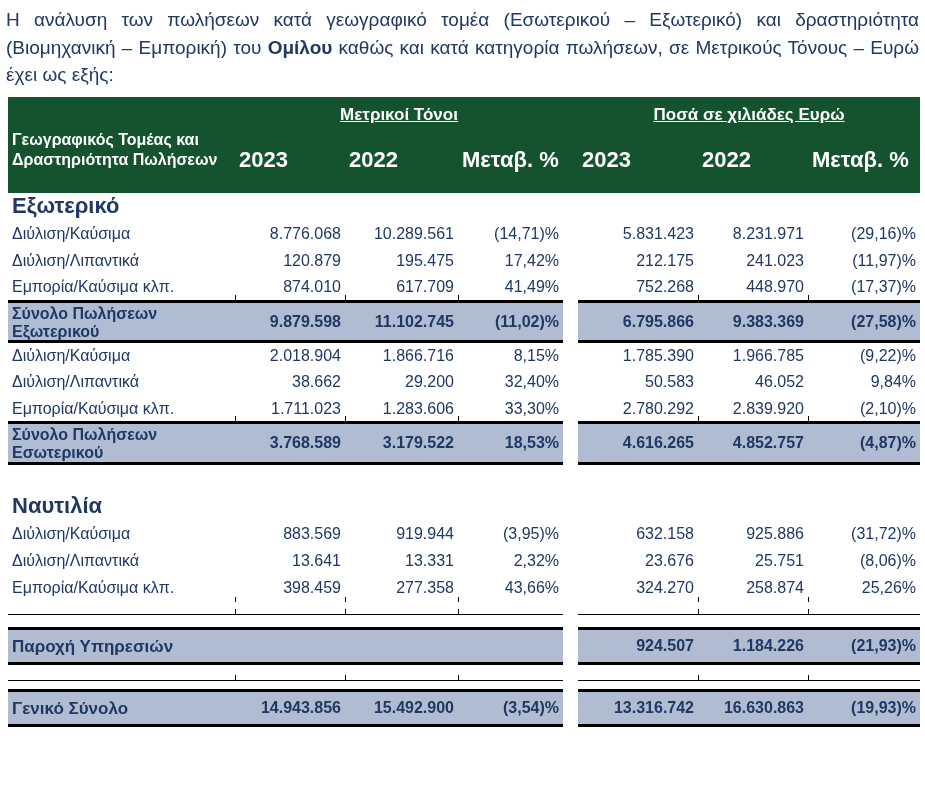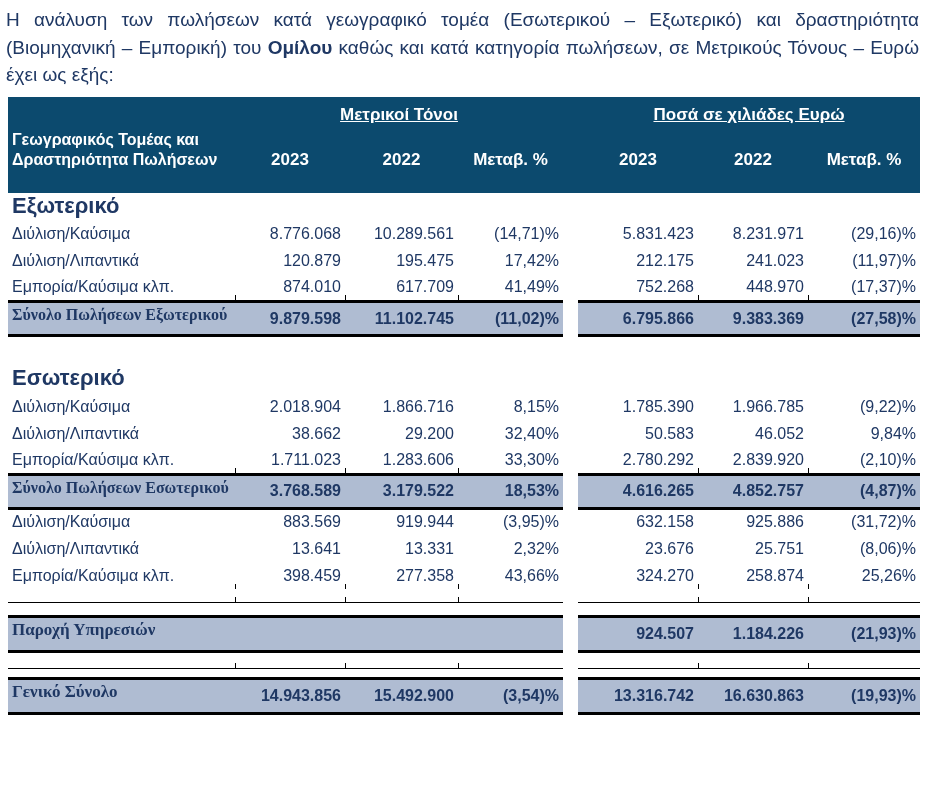--- a/index.html
+++ b/index.html
@@ -24,30 +24,30 @@
     table-layout: fixed;
     margin-left: 8px;
     width: 912px;
     font-size: 16px;
     color: #1F3864;
   }
   td { padding: 0 4px; vertical-align: middle; }
 
   
   tr.hdr td {
-    background: #0c4a6e;
+    background: #14532d;
     color: #ffffff;
     font-weight: bold;
   }
   tr.hdr1 td { height: 30px; }
   tr.hdr2 td { height: 66px; }
   td.grp { text-align: center; font-size: 17px; vertical-align: bottom; padding-bottom: 2px; }
   td.grp span { text-decoration: underline; }
   td.axis-hdr { vertical-align: top; padding-top: 3px; font-size: 16px; line-height: 1.3; }
-  td.yr { text-align: center; font-size: 17px; }
+  td.yr { text-align: left; font-size: 22px; }
   td.gaph {
     background: linear-gradient(to right, #1F3864 0px, #1F3864 5px, #ffffff 5px, #ffffff 8px, #1F3864 8px);
   }
 
   
   tr.sect td { font-weight: bold; font-size: 22px; height: 26px; vertical-align: bottom; padding-bottom: 2px; }
   tr.sect.pad td { padding-top: 28px; }
 
   
   tr.datarow td { height: 27px; }
@@ -63,21 +63,21 @@
   }
 
   
   tr.sub td {
     background: #AFBCD2;
     border-top: 3px solid #000000;
     border-bottom: 3px solid #000000;
     font-weight: bold;
   }
   tr.sub td.gapc { background: #ffffff; border: none; }
-  tr.sub td.sublbl { line-height: 1.1; padding-top: 2px; padding-bottom: 9px; font-size: 16px; font-family: Liberation Serif, serif; }
+  tr.sub td.sublbl { line-height: 1.1; padding-top: 2px; padding-bottom: 0; font-size: 16px; }
   tr.sub.tall td { height: 34px; }
   tr.sub.one td { height: 35px; }
   tr.sub.one td.sublbl { font-size: 17px; }
 
   
   tr.thin td { height: 13px; border-bottom: 1px solid #000000; }
   tr.thin td.gapc { border: none; }
   tr.thin2 td { height: 17px; border-bottom: 1px solid #000000; }
   tr.thin2 td.gapc { border: none; }
   tr.gaprow td { height: 14px; border: none; }
@@ -155,23 +155,20 @@
     <td class="sublbl">Σύνολο Πωλήσεων Εξωτερικού</td>
     <td class="num">9.879.598</td>
     <td class="num">11.102.745</td>
     <td class="num">(11,02)%</td>
     <td class="gapc"></td>
     <td class="num">6.795.866</td>
     <td class="num">9.383.369</td>
     <td class="num">(27,58)%</td>
   </tr>
 
-  <tr class="sect pad">
-    <td colspan="8">Εσωτερικό</td>
-  </tr>
   <tr class="datarow">
     <td>Διύλιση/Καύσιμα</td>
     <td class="num">2.018.904</td>
     <td class="num">1.866.716</td>
     <td class="num">8,15%</td>
     <td class="gapc"></td>
     <td class="num">1.785.390</td>
     <td class="num">1.966.785</td>
     <td class="num">(9,22)%</td>
   </tr>
@@ -199,20 +196,23 @@
     <td class="sublbl">Σύνολο Πωλήσεων Εσωτερικού</td>
     <td class="num">3.768.589</td>
     <td class="num">3.179.522</td>
     <td class="num">18,53%</td>
     <td class="gapc"></td>
     <td class="num">4.616.265</td>
     <td class="num">4.852.757</td>
     <td class="num">(4,87)%</td>
   </tr>
 
+  <tr class="sect pad">
+    <td colspan="8">Ναυτιλία</td>
+  </tr>
   <tr class="datarow">
     <td>Διύλιση/Καύσιμα</td>
     <td class="num">883.569</td>
     <td class="num">919.944</td>
     <td class="num">(3,95)%</td>
     <td class="gapc"></td>
     <td class="num">632.158</td>
     <td class="num">925.886</td>
     <td class="num">(31,72)%</td>
   </tr>

